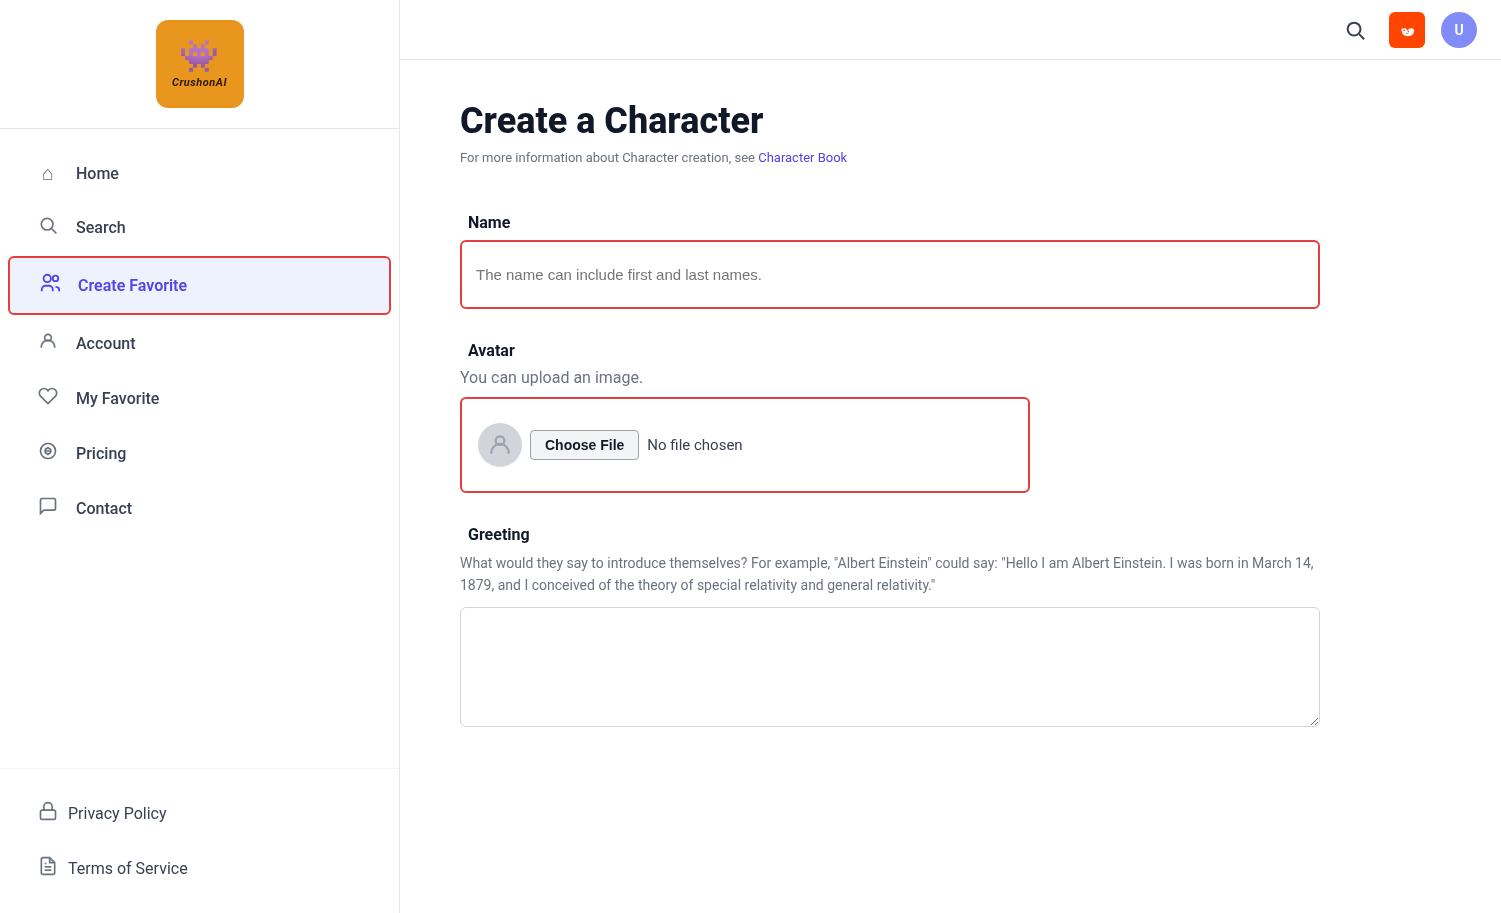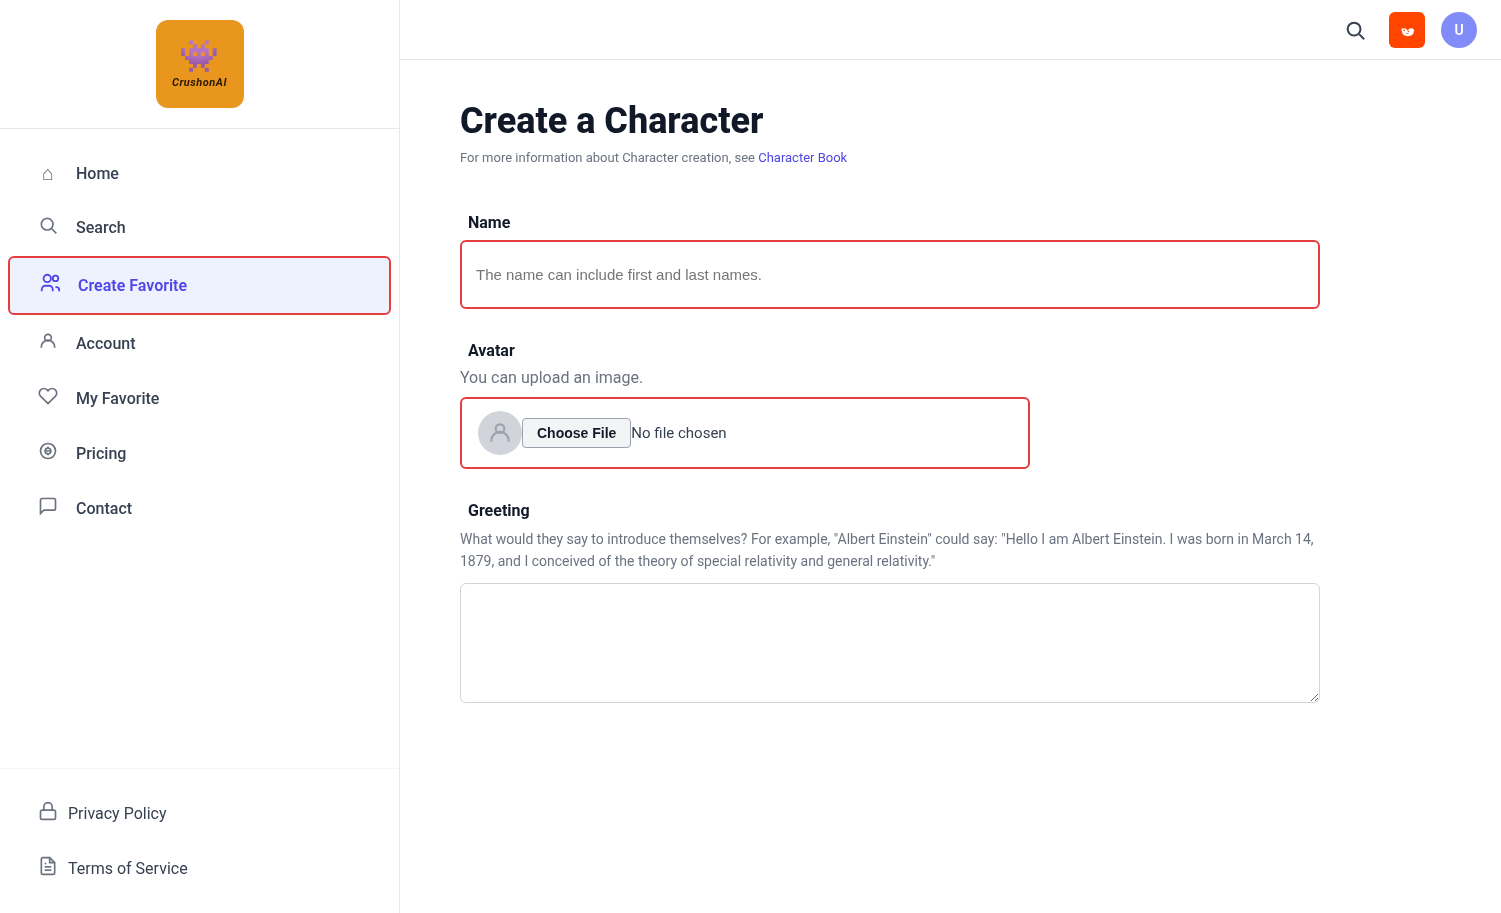--- a/index.html
+++ b/index.html
@@ -177,24 +177,24 @@
       border-radius: 6px;
       padding: 24px 14px;
       font-size: 15px;
       color: #9ca3af;
       outline: none;
     }
 
     .avatar-upload-area {
       display: flex;
       align-items: center;
-      gap: 0;
+      gap: 8px;
       border: 2px solid #e53e3e;
       border-radius: 6px;
-      padding: 12px 16px;
+      padding: 24px 16px;
       width: 570px;
       background: #fff;
     }
     .avatar-placeholder {
       width: 44px;
       height: 44px;
       border-radius: 50%;
       background: #d1d5db;
       display: flex;
       align-items: center;

